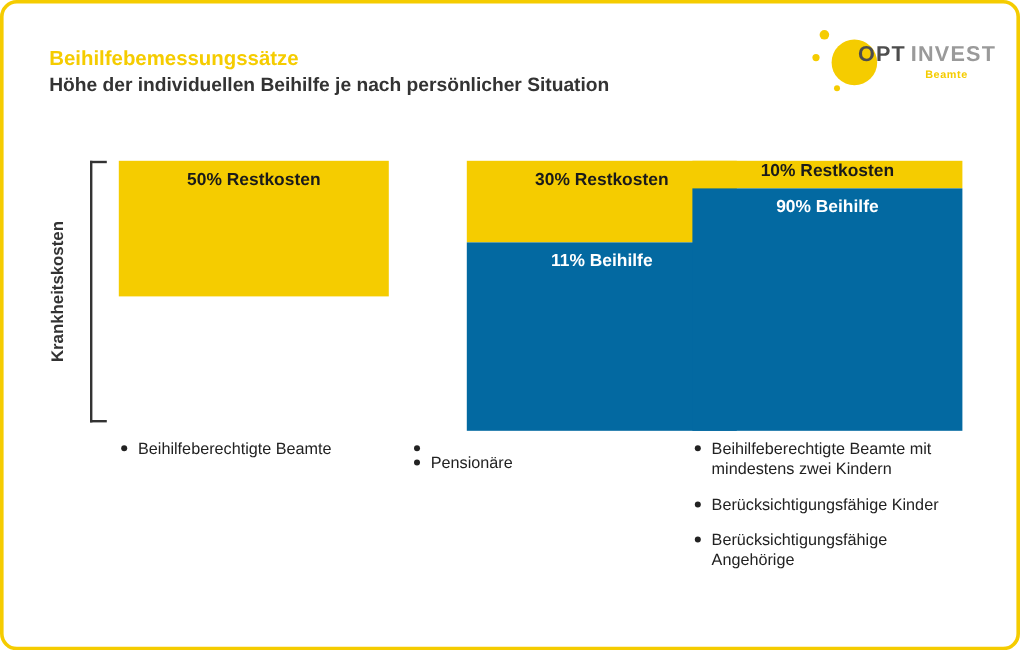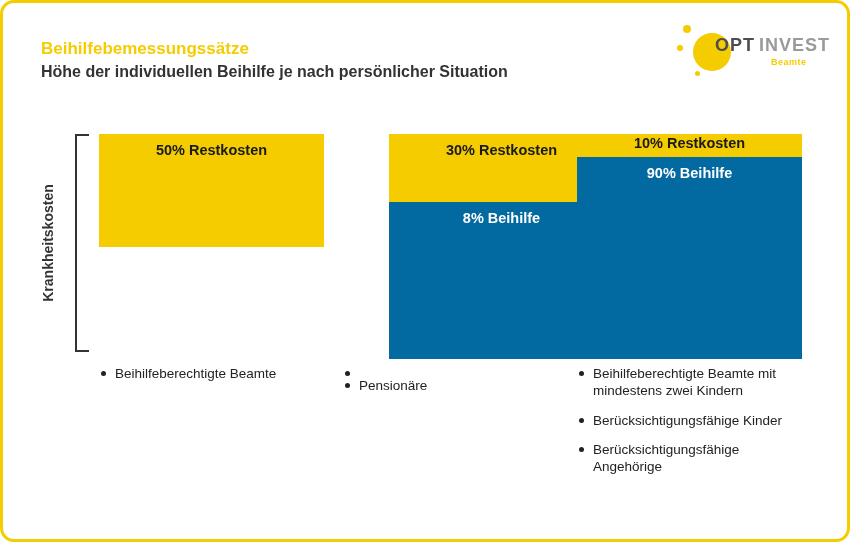--- a/index.html
+++ b/index.html
@@ -253,21 +253,21 @@
       <div class="seg seg-rest" style="height:50%">
         <span class="seg-label">50% Restkosten</span>
       </div>
     </div>
 
     <div class="col col-1">
       <div class="seg seg-rest" style="height:30%">
         <span class="seg-label">30% Restkosten</span>
       </div>
       <div class="seg seg-bei" style="height:70%">
-        <span class="seg-label">8% Beihilfe</span>
+        <span class="seg-label">11% Beihilfe</span>
       </div>
     </div>
 
     <div class="col col-2">
       <div class="seg seg-rest" style="height:10%">
         <span class="seg-label" style="margin-top:1px">10% Restkosten</span>
       </div>
       <div class="seg seg-bei" style="height:90%">
         <span class="seg-label">90% Beihilfe</span>
       </div>

